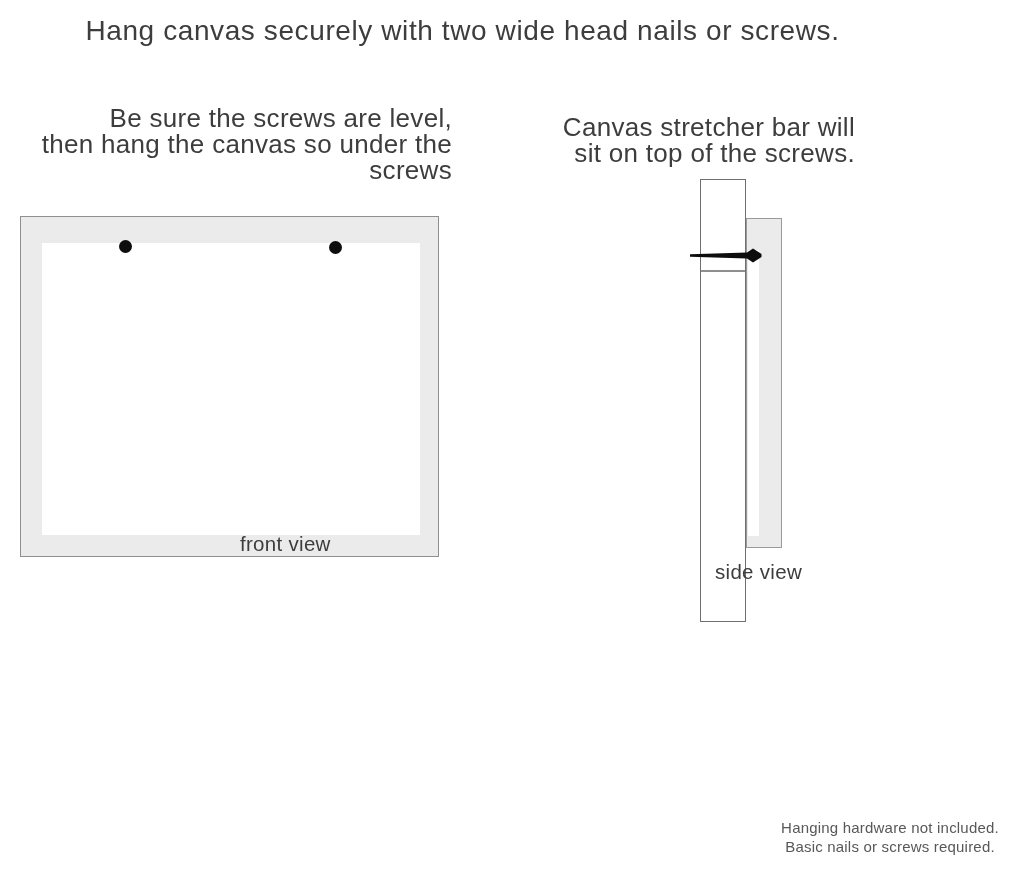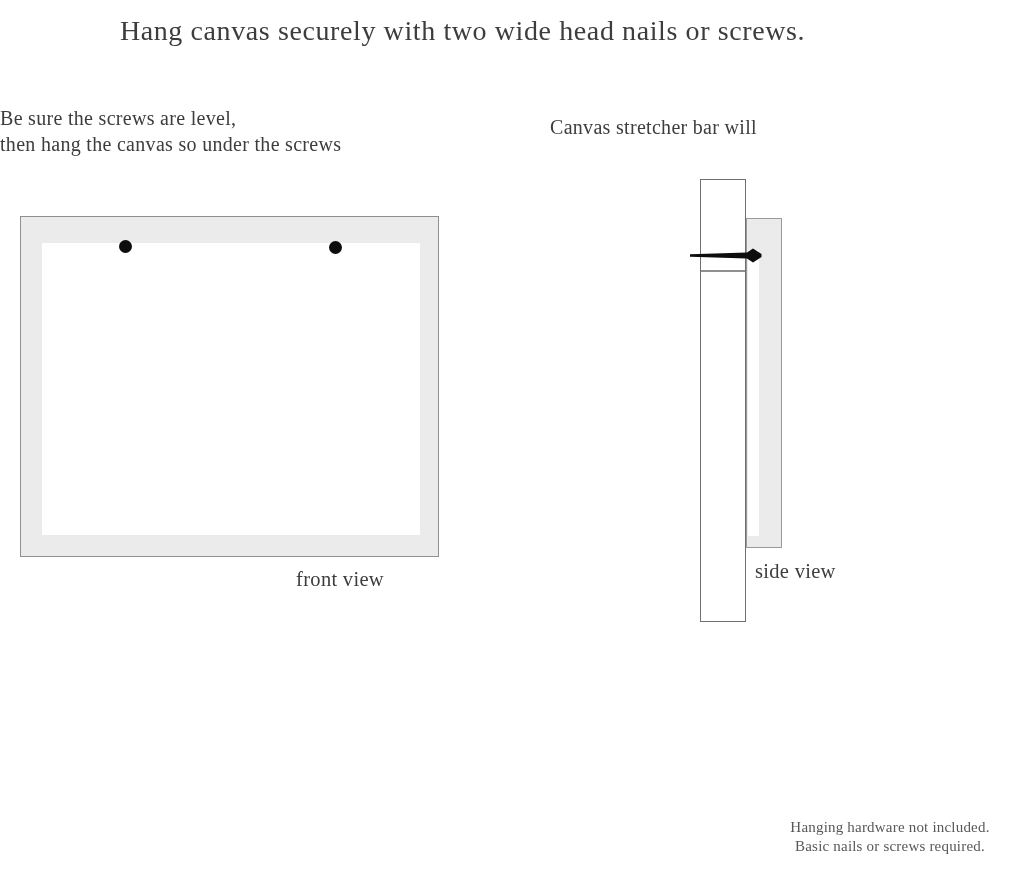--- a/index.html
+++ b/index.html
@@ -5,44 +5,44 @@
   html, body {
     margin: 0;
     padding: 0;
     background: #ffffff;
   }
   .page {
     position: relative;
     width: 1024px;
     height: 875px;
     background: var(--background, #ffffff);
-    font-family: Liberation Serif, serif;
+    font-family: Liberation Sans, sans-serif;
     color: var(--text, #3d3d3d);
     overflow: hidden;
   }
   .title {
     position: absolute;
     left: 0;
     top: 13px;
     width: 925px;
     margin: 0;
     text-align: center;
     font-size: 28px;
     font-weight: 300;
     letter-spacing: 0.6px;
     line-height: 36px;
     color: var(--text, #3d3d3d);
   }
   .caption {
     position: absolute;
-    font-size: 20px;
+    font-size: 26px;
     font-weight: 300;
     line-height: 26px;
     letter-spacing: 0.3px;
-    text-align: left;
+    text-align: right;
     color: var(--text, #3d3d3d);
   }
   .caption-left { left: 0; top: 105px; width: 452px; }
   .caption-right { left: 550px; top: 114px; width: 305px; }
 
   
   .canvas-outer {
     position: absolute;
     left: 20px;
     top: 216px;
@@ -70,22 +70,22 @@
   .screw-left  { left: 98px;  top: 23px; }
   .screw-right { left: 308px; top: 24px; }
 
   .view-label {
     position: absolute;
     font-size: 20.5px;
     font-weight: 300;
     letter-spacing: 0.3px;
     color: var(--text, #3d3d3d);
   }
-  .front-label { left: 240px; top: 568px; width: 200px; text-align: center; }
-  .side-label  { left: 755px; top: 560px; text-align: left; }
+  .front-label { left: 240px; top: 532px; width: 200px; text-align: left; }
+  .side-label  { left: 715px; top: 560px; text-align: left; }
 
   
   .side-canvas {
     position: absolute;
     left: 746px;
     top: 218px;
     width: 36px;
     height: 330px;
     box-sizing: border-box;
     background: var(--canvas_fill, #ebebeb);
@@ -146,20 +146,21 @@
 
   <h1 class="title">Hang canvas securely with two wide head nails or screws.</h1>
 
   <div class="caption caption-left">
     <div class="caption-line">Be sure the screws are level,</div>
     <div class="caption-line">then hang the canvas so under the screws</div>
   </div>
 
   <div class="caption caption-right">
     <div class="caption-line">Canvas stretcher bar will</div>
+    <div class="caption-line">sit on top of the screws.</div>
   </div>
 
   <div class="canvas-outer">
     <div class="canvas-inner"></div>
     <div class="screw screw-left"></div>
     <div class="screw screw-right"></div>
   </div>
   <div class="view-label front-label">front view</div>
 
   <div class="side-canvas">

